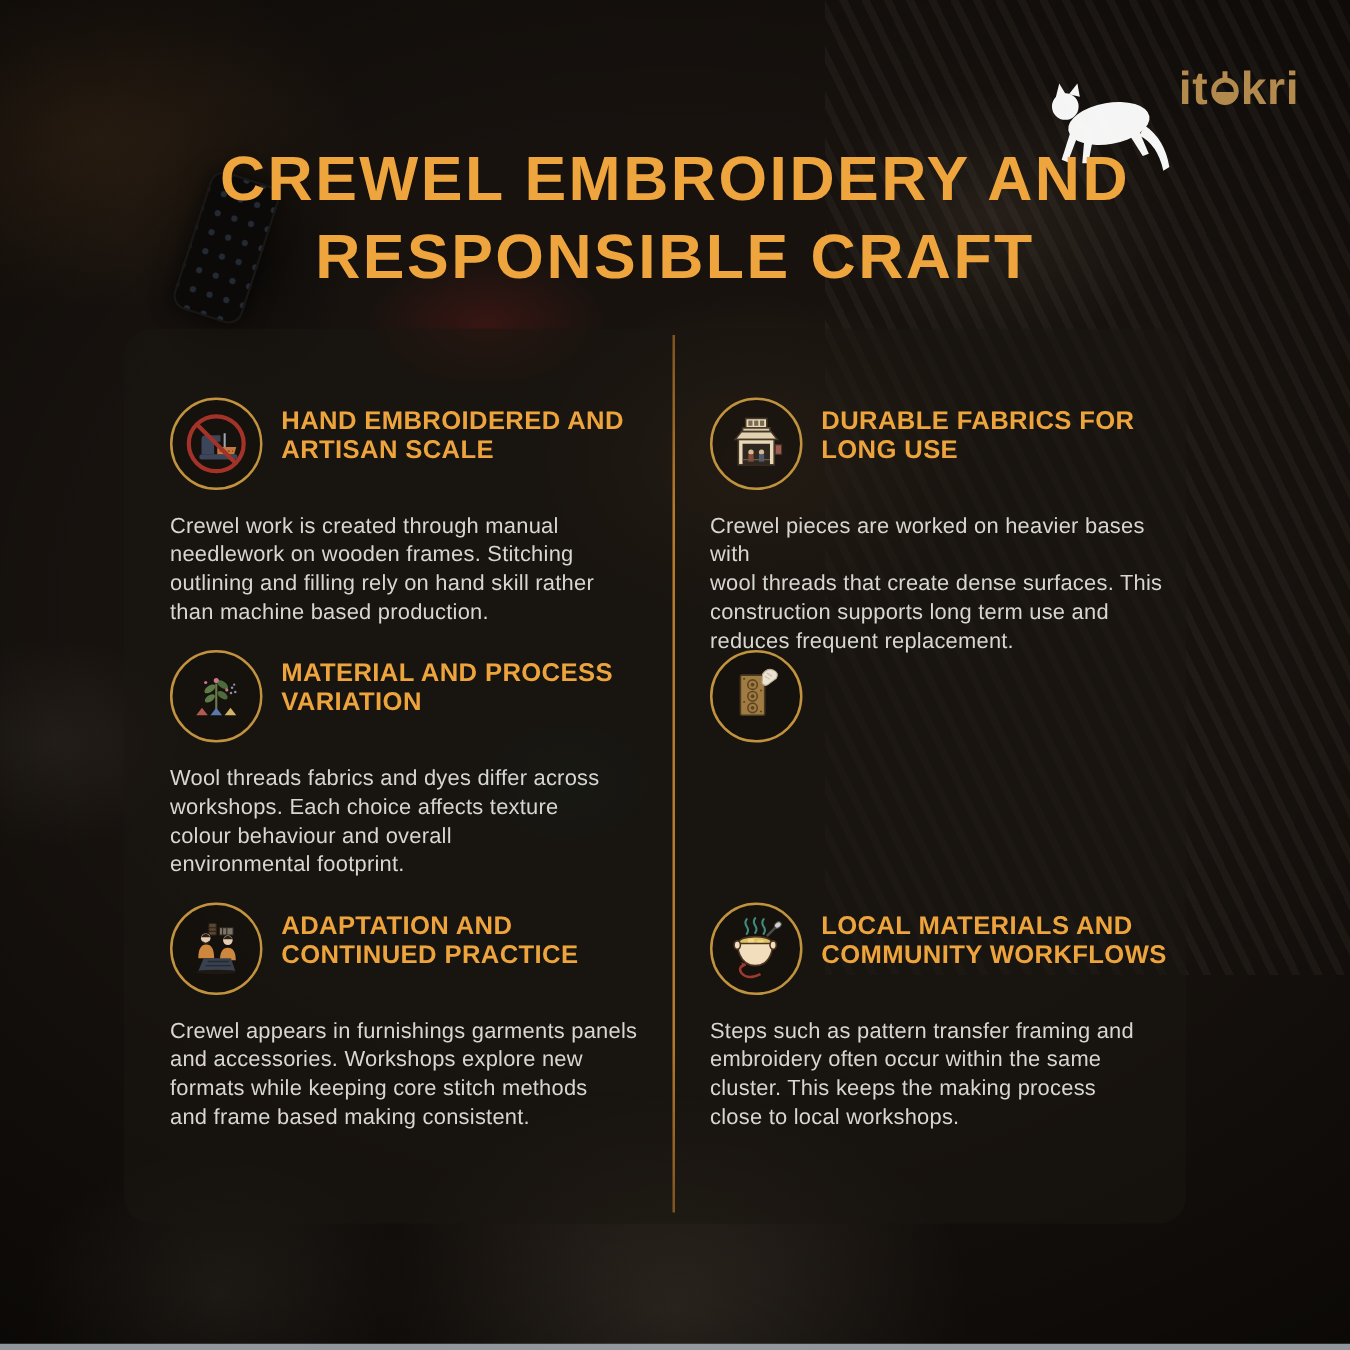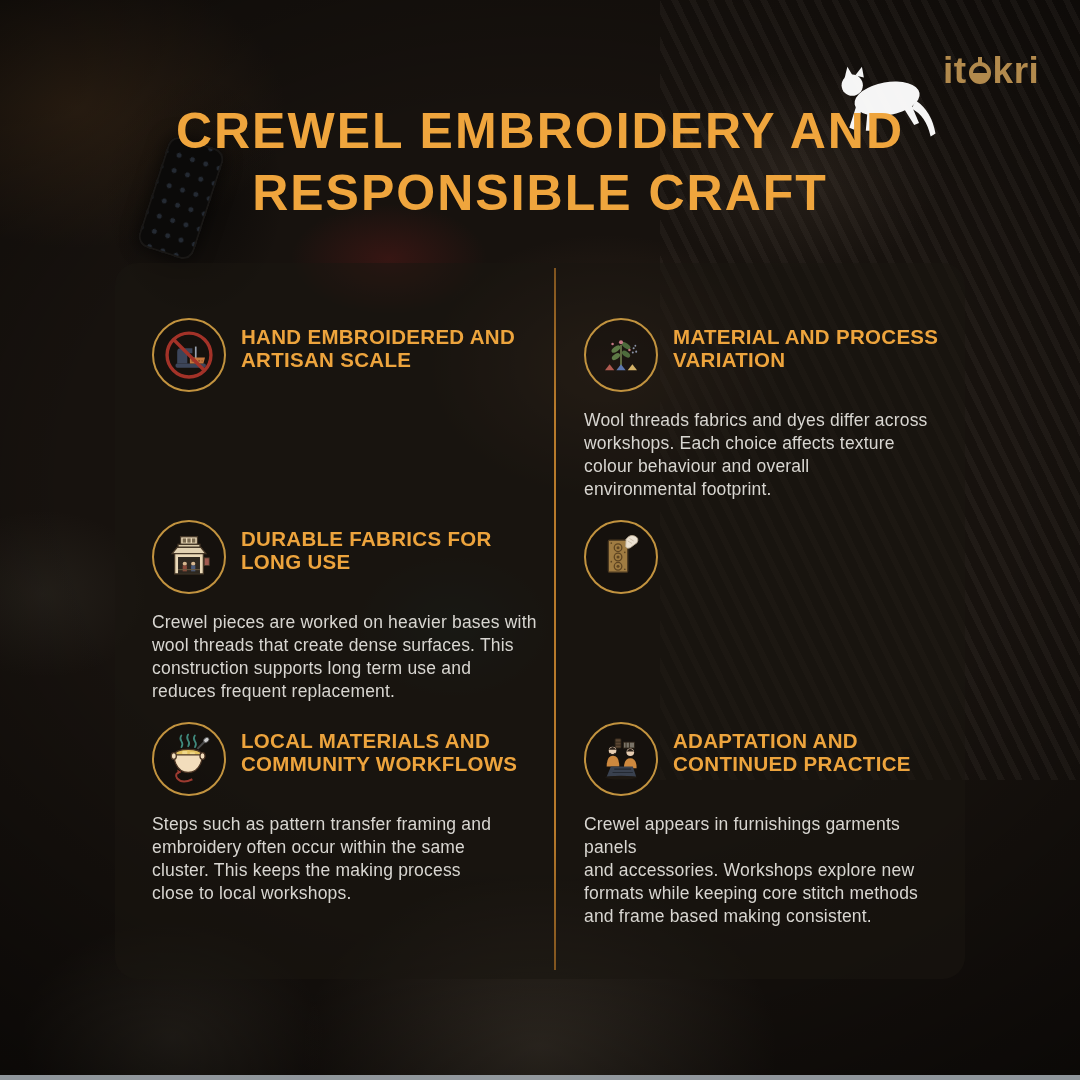--- a/index.html
+++ b/index.html
@@ -34,21 +34,21 @@
     transform:rotate(18deg);
     background-color:#0b0a09;
     background-image:radial-gradient(circle, #242a33 2.2px, transparent 2.8px);
     background-size:14px 16px;background-position:7px 10px;
     box-shadow:inset 0 0 0 2px #191715, 0 0 18px rgba(0,0,0,0.6);
   }
   .bottom-strip{position:absolute;left:0;right:0;bottom:0;height:5px;background:#a7afb6;opacity:.85;}
 
   
   .title{
-    position:absolute;left:0;right:0;top:96px;margin:4px;
+    position:absolute;left:0;right:0;top:96px;margin:16px;
     text-align:center;color:#efa53d;
     font-size:50px;font-weight:700;letter-spacing:2px;line-height:1.24;
     white-space:pre-line;
   }
   .mascot{position:absolute;left:826px;top:60px;width:128px;height:92px;opacity:.96;}
   .logo{
     position:absolute;left:943px;top:50px;
     color:#b28a4d;font-size:37px;font-weight:700;letter-spacing:.5px;
   }
   .basket-o{
@@ -56,21 +56,21 @@
     border:4px solid #b28a4d;border-radius:50%;
     background:linear-gradient(to bottom, transparent 52%, #b28a4d 52%);
   }
   .basket-o::after{
     content:'';position:absolute;top:-9px;left:50%;transform:translateX(-50%);
     width:4px;height:8px;background:#b28a4d;
   }
 
   
   .card{
-    position:absolute;left:115px;top:263px;width:850px;height:716px;
+    position:absolute;left:99px;top:263px;width:850px;height:716px;
     background:rgba(26,21,16,0.55);border-radius:22px;
   }
   .divider{
     position:absolute;left:439px;top:5px;bottom:9px;width:2px;
     background:linear-gradient(#8a5a20,#c8852e 20%,#c8852e 80%,#8a5a20);opacity:.9;
   }
   .grid{
     position:absolute;inset:0;padding:55px 26px 26px 37px;
     display:grid;grid-template-columns:398px 368px;column-gap:34px;grid-auto-rows:202px;
   }
@@ -133,20 +133,53 @@
               <line x1="40" y1="22" x2="40" y2="36" stroke="#9aa3b0" stroke-width="2"></line>
               <path d="M33 35 h18 l-2 7 h-16 z" fill="#c4763c"></path>
               <path d="M35 39 h13" stroke="#7a4420" stroke-width="1.4" stroke-dasharray="2 2"></path>
               <circle cx="32" cy="32" r="26" fill="none" stroke="#a33228" stroke-width="4"></circle>
               <line x1="14" y1="14" x2="50" y2="50" stroke="#a33228" stroke-width="4"></line>
             </svg>
           </div>
           <h2 class="sec-title">HAND EMBROIDERED AND
 ARTISAN SCALE</h2>
         </div>
+        <p class="sec-body">Crewel work is created through manual
+needlework on wooden frames. Stitching
+outlining and filling rely on hand skill rather
+than machine based production.</p>
+      </section>
+
+      <section>
+        <div class="sec-head">
+          <div class="icon-circle">
+            <svg viewBox="0 0 64 64" width="54" height="54">
+              <rect x="22" y="8" width="20" height="9" fill="#ead9b8" stroke="#463828" stroke-width="1.5"></rect>
+              <rect x="24.5" y="10" width="4" height="5" fill="#7a6a50"></rect>
+              <rect x="30" y="10" width="4" height="5" fill="#7a6a50"></rect>
+              <rect x="35.5" y="10" width="4" height="5" fill="#7a6a50"></rect>
+              <rect x="19" y="17" width="26" height="3.5" fill="#d9c9a8" stroke="#463828" stroke-width="1.5"></rect>
+              <path d="M12 28 L52 28 L46 20.5 L18 20.5 Z" fill="#e2d2b2" stroke="#463828" stroke-width="1.5"></path>
+              <rect x="15" y="28" width="34" height="24" fill="#ead9b8" stroke="#463828" stroke-width="1.5"></rect>
+              <rect x="19" y="32" width="26" height="20" fill="#2e2820"></rect>
+              <circle cx="27" cy="40" r="2.5" fill="#d8b890"></circle>
+              <rect x="24.5" y="42" width="5" height="7" fill="#8a4a3a"></rect>
+              <circle cx="37" cy="40" r="2.5" fill="#d8b890"></circle>
+              <rect x="34.5" y="42" width="5" height="7" fill="#4a5a7a"></rect>
+              <line x1="19" y1="47" x2="45" y2="47" stroke="#6a5a40" stroke-width="1.2"></line>
+              <rect x="50" y="33" width="6" height="9" fill="#a05a50" stroke="#463828" stroke-width="1"></rect>
+            </svg>
+          </div>
+          <h2 class="sec-title">DURABLE FABRICS FOR
+LONG USE</h2>
+        </div>
+        <p class="sec-body">Crewel pieces are worked on heavier bases with
+wool threads that create dense surfaces. This
+construction supports long term use and
+reduces frequent replacement.</p>
       </section>
 
       <section>
         <div class="sec-head">
           <div class="icon-circle">
             <svg viewBox="0 0 64 64" width="54" height="54">
               <path d="M32 46 V20" stroke="#6b7b4a" stroke-width="2" fill="none"></path>
               <ellipse cx="26" cy="25" rx="6" ry="3" fill="#5d7a46" transform="rotate(-35 26 25)"></ellipse>
               <ellipse cx="38" cy="21" rx="6" ry="3" fill="#4e6b3c" transform="rotate(35 38 21)"></ellipse>
               <ellipse cx="26" cy="34" rx="5.5" ry="3" fill="#5d7a46" transform="rotate(-35 26 34)"></ellipse>
@@ -169,93 +202,36 @@
         <p class="sec-body">Wool threads fabrics and dyes differ across
 workshops. Each choice affects texture
 colour behaviour and overall
 environmental footprint.</p>
       </section>
 
       <section>
         <div class="sec-head">
           <div class="icon-circle">
             <svg viewBox="0 0 64 64" width="54" height="54">
-              <rect x="22" y="8" width="20" height="9" fill="#ead9b8" stroke="#463828" stroke-width="1.5"></rect>
-              <rect x="24.5" y="10" width="4" height="5" fill="#7a6a50"></rect>
-              <rect x="30" y="10" width="4" height="5" fill="#7a6a50"></rect>
-              <rect x="35.5" y="10" width="4" height="5" fill="#7a6a50"></rect>
-              <rect x="19" y="17" width="26" height="3.5" fill="#d9c9a8" stroke="#463828" stroke-width="1.5"></rect>
-              <path d="M12 28 L52 28 L46 20.5 L18 20.5 Z" fill="#e2d2b2" stroke="#463828" stroke-width="1.5"></path>
-              <rect x="15" y="28" width="34" height="24" fill="#ead9b8" stroke="#463828" stroke-width="1.5"></rect>
-              <rect x="19" y="32" width="26" height="20" fill="#2e2820"></rect>
-              <circle cx="27" cy="40" r="2.5" fill="#d8b890"></circle>
-              <rect x="24.5" y="42" width="5" height="7" fill="#8a4a3a"></rect>
-              <circle cx="37" cy="40" r="2.5" fill="#d8b890"></circle>
-              <rect x="34.5" y="42" width="5" height="7" fill="#4a5a7a"></rect>
-              <line x1="19" y1="47" x2="45" y2="47" stroke="#6a5a40" stroke-width="1.2"></line>
-              <rect x="50" y="33" width="6" height="9" fill="#a05a50" stroke="#463828" stroke-width="1"></rect>
-            </svg>
-          </div>
-          <h2 class="sec-title">DURABLE FABRICS FOR
-LONG USE</h2>
-        </div>
-        <p class="sec-body">Crewel pieces are worked on heavier bases with
-wool threads that create dense surfaces. This
-construction supports long term use and
-reduces frequent replacement.</p>
-      </section>
-
-      <section>
-        <div class="sec-head">
-          <div class="icon-circle">
-            <svg viewBox="0 0 64 64" width="54" height="54">
               <rect x="17" y="12" width="23" height="38" rx="1.5" fill="#a07c42" stroke="#4a3820" stroke-width="1.5"></rect>
               <circle cx="28.5" cy="21" r="4.5" fill="none" stroke="#5e4522" stroke-width="1.5"></circle>
               <circle cx="28.5" cy="21" r="1.8" fill="#5e4522"></circle>
               <circle cx="28.5" cy="32" r="4.5" fill="none" stroke="#5e4522" stroke-width="1.5"></circle>
               <circle cx="28.5" cy="32" r="1.8" fill="#5e4522"></circle>
               <circle cx="28.5" cy="43" r="4.5" fill="none" stroke="#5e4522" stroke-width="1.5"></circle>
               <circle cx="28.5" cy="43" r="1.8" fill="#5e4522"></circle>
               <circle cx="20.5" cy="15.5" r="1" fill="#5e4522"></circle>
               <circle cx="36.5" cy="26.5" r="1" fill="#5e4522"></circle>
               <circle cx="20.5" cy="37.5" r="1" fill="#5e4522"></circle>
               <circle cx="36.5" cy="46.5" r="1" fill="#5e4522"></circle>
               <path d="M38 11 Q42 5 48 7 Q54 9.5 51 15 L43 21 Q39.5 23 37.5 19.5 Z" fill="#ece2d2" stroke="#b8a890" stroke-width="1"></path>
               <path d="M42 10 L47 13 M40 13 L45 16" stroke="#c9bba6" stroke-width="1" fill="none"></path>
             </svg>
           </div>
         </div>
-      </section>
-
-      <section>
-        <div class="sec-head">
-          <div class="icon-circle">
-            <svg viewBox="0 0 64 64" width="54" height="54">
-              <path d="M23 4 q-2.5 3.5 0 7 q2.5 3.5 0 7" stroke="#3f8a7d" stroke-width="2" fill="none" stroke-linecap="round"></path>
-              <path d="M31 3 q-2.5 3.5 0 7 q2.5 3.5 0 7" stroke="#3f8a7d" stroke-width="2" fill="none" stroke-linecap="round"></path>
-              <path d="M39 4 q-2.5 3.5 0 7 q2.5 3.5 0 7" stroke="#3f8a7d" stroke-width="2" fill="none" stroke-linecap="round"></path>
-              <line x1="42" y1="20" x2="51" y2="11" stroke="#4a4a4a" stroke-width="2.5"></line>
-              <ellipse cx="52.5" cy="9.5" rx="3.5" ry="2.6" fill="#cfcfcf" stroke="#4a4a4a" stroke-width="1" transform="rotate(-40 52.5 9.5)"></ellipse>
-              <ellipse cx="31" cy="26" rx="15.5" ry="5.5" fill="#e3c260" stroke="#4a3424" stroke-width="1.5"></ellipse>
-              <rect x="24" y="22.5" width="6" height="4" rx="1" fill="#f0d88a"></rect>
-              <rect x="33" y="24" width="6" height="4" rx="1" fill="#f0d88a"></rect>
-              <path d="M15.5 27 Q13.5 31 16.5 38 Q21 48 31 48 Q41 48 45.5 38 Q48.5 31 46.5 27 Z" fill="#f2ddbc" stroke="#4a3424" stroke-width="1.5"></path>
-              <ellipse cx="14" cy="28.5" rx="3" ry="4" fill="#f2ddbc" stroke="#4a3424" stroke-width="1.5"></ellipse>
-              <ellipse cx="48" cy="28.5" rx="3" ry="4" fill="#f2ddbc" stroke="#4a3424" stroke-width="1.5"></ellipse>
-              <path d="M36 56 Q24 62 18 55 Q14 49 22 47" fill="none" stroke="#9c3a30" stroke-width="2.4"></path>
-              <path d="M22 47 L18 44.5 L19 50 Z" fill="#9c3a30"></path>
-            </svg>
-          </div>
-          <h2 class="sec-title">LOCAL MATERIALS AND
-COMMUNITY WORKFLOWS</h2>
-        </div>
-        <p class="sec-body">Steps such as pattern transfer framing and
-embroidery often occur within the same
-cluster. This keeps the making process
-close to local workshops.</p>
       </section>
 
       <section>
         <div class="sec-head">
           <div class="icon-circle">
             <svg viewBox="0 0 64 64" width="54" height="54">
               <rect x="25" y="8" width="7" height="11" rx="1" fill="#5a4632" stroke="#2e2418" stroke-width="1"></rect>
               <line x1="25" y1="12" x2="32" y2="12" stroke="#2e2418" stroke-width="1"></line>
               <line x1="25" y1="15.5" x2="32" y2="15.5" stroke="#2e2418" stroke-width="1"></line>
               <rect x="35" y="12" width="13" height="7" fill="#7a7468" stroke="#2e2418" stroke-width="1"></rect>
@@ -275,17 +251,45 @@
           </div>
           <h2 class="sec-title">ADAPTATION AND
 CONTINUED PRACTICE</h2>
         </div>
         <p class="sec-body">Crewel appears in furnishings garments panels
 and accessories. Workshops explore new
 formats while keeping core stitch methods
 and frame based making consistent.</p>
       </section>
 
+      <section>
+        <div class="sec-head">
+          <div class="icon-circle">
+            <svg viewBox="0 0 64 64" width="54" height="54">
+              <path d="M23 4 q-2.5 3.5 0 7 q2.5 3.5 0 7" stroke="#3f8a7d" stroke-width="2" fill="none" stroke-linecap="round"></path>
+              <path d="M31 3 q-2.5 3.5 0 7 q2.5 3.5 0 7" stroke="#3f8a7d" stroke-width="2" fill="none" stroke-linecap="round"></path>
+              <path d="M39 4 q-2.5 3.5 0 7 q2.5 3.5 0 7" stroke="#3f8a7d" stroke-width="2" fill="none" stroke-linecap="round"></path>
+              <line x1="42" y1="20" x2="51" y2="11" stroke="#4a4a4a" stroke-width="2.5"></line>
+              <ellipse cx="52.5" cy="9.5" rx="3.5" ry="2.6" fill="#cfcfcf" stroke="#4a4a4a" stroke-width="1" transform="rotate(-40 52.5 9.5)"></ellipse>
+              <ellipse cx="31" cy="26" rx="15.5" ry="5.5" fill="#e3c260" stroke="#4a3424" stroke-width="1.5"></ellipse>
+              <rect x="24" y="22.5" width="6" height="4" rx="1" fill="#f0d88a"></rect>
+              <rect x="33" y="24" width="6" height="4" rx="1" fill="#f0d88a"></rect>
+              <path d="M15.5 27 Q13.5 31 16.5 38 Q21 48 31 48 Q41 48 45.5 38 Q48.5 31 46.5 27 Z" fill="#f2ddbc" stroke="#4a3424" stroke-width="1.5"></path>
+              <ellipse cx="14" cy="28.5" rx="3" ry="4" fill="#f2ddbc" stroke="#4a3424" stroke-width="1.5"></ellipse>
+              <ellipse cx="48" cy="28.5" rx="3" ry="4" fill="#f2ddbc" stroke="#4a3424" stroke-width="1.5"></ellipse>
+              <path d="M36 56 Q24 62 18 55 Q14 49 22 47" fill="none" stroke="#9c3a30" stroke-width="2.4"></path>
+              <path d="M22 47 L18 44.5 L19 50 Z" fill="#9c3a30"></path>
+            </svg>
+          </div>
+          <h2 class="sec-title">LOCAL MATERIALS AND
+COMMUNITY WORKFLOWS</h2>
+        </div>
+        <p class="sec-body">Steps such as pattern transfer framing and
+embroidery often occur within the same
+cluster. This keeps the making process
+close to local workshops.</p>
+      </section>
+
     </div>
   </div>
 
   <div class="bottom-strip"></div>
 </div>
 
 </body></html>

